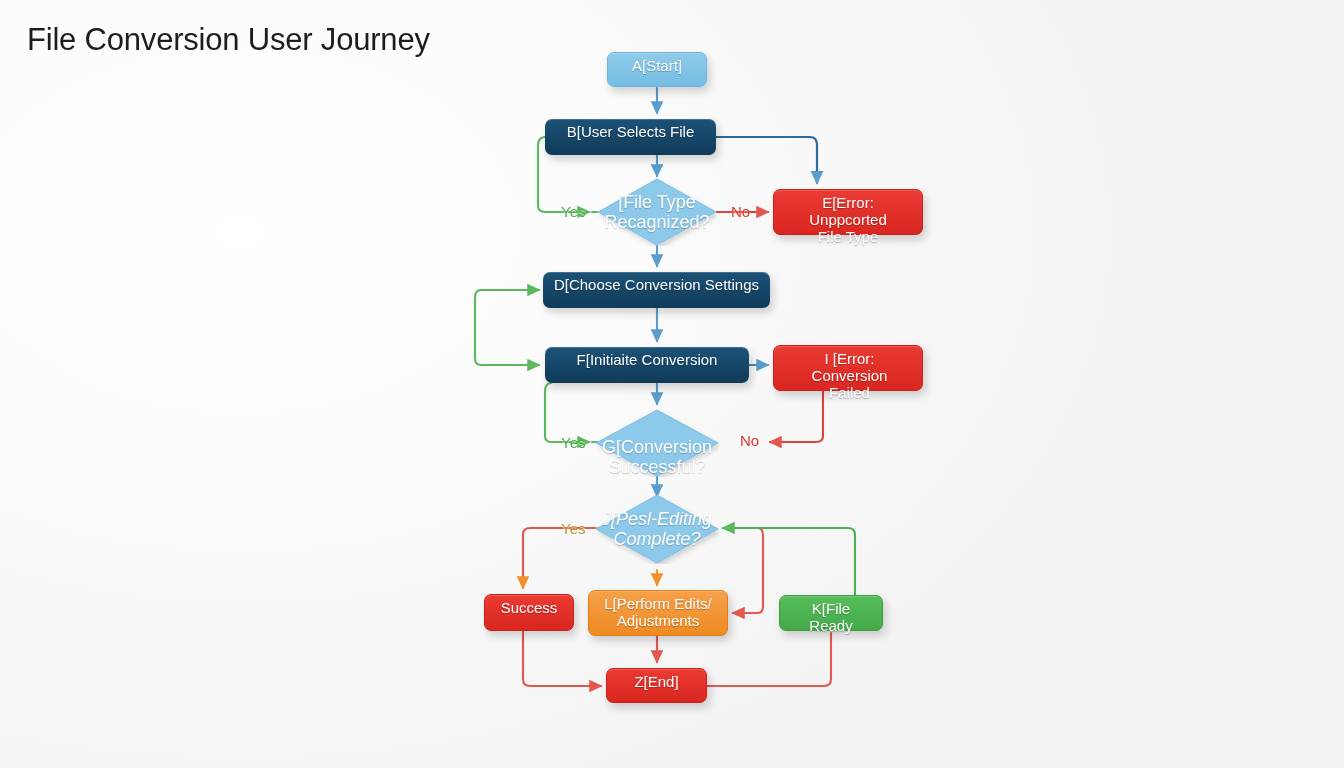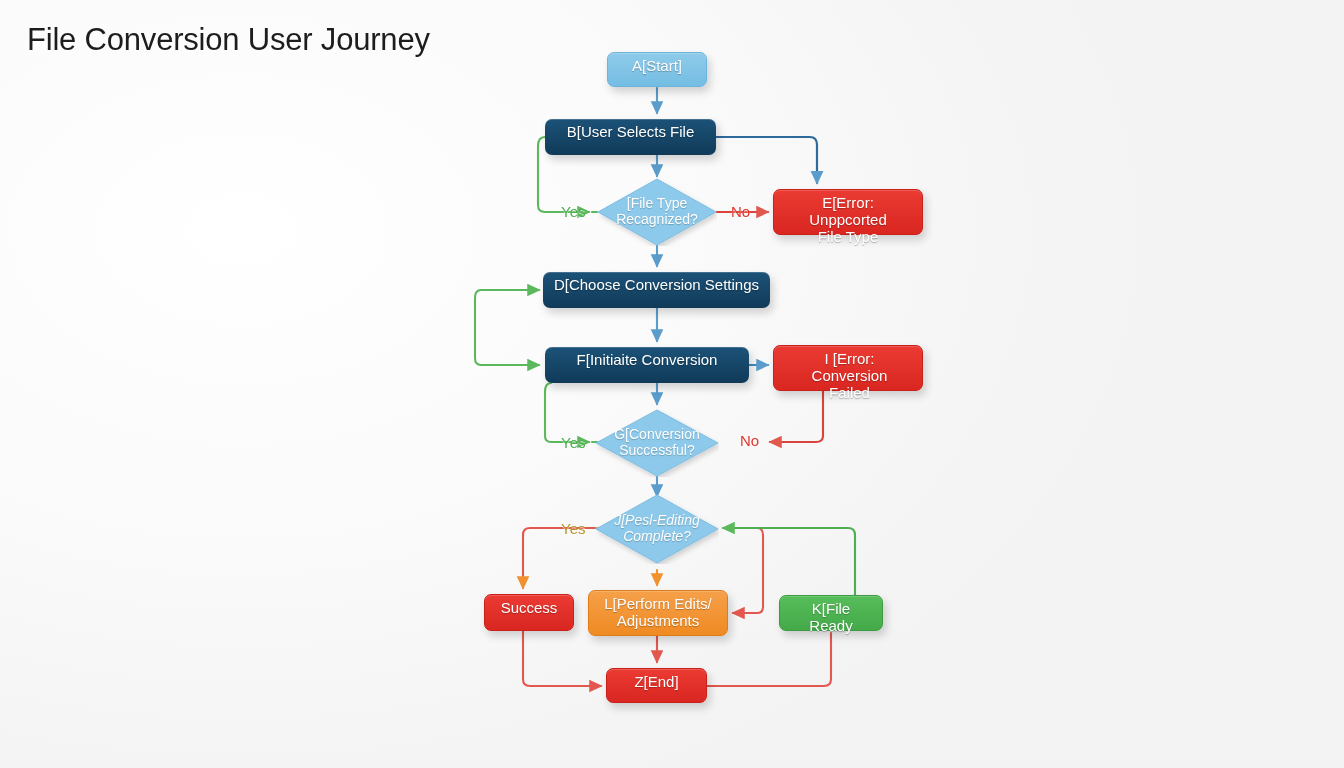--- a/index.html
+++ b/index.html
@@ -82,21 +82,21 @@
   .diamond .dshape {
     position: absolute;
     left: 0; top: 0;
     width: 100%;
     height: 100%;
   }
   .diamond .dlabel {
     position: relative;
     z-index: 2;
     color: #ffffff;
-    font-size: 14px;
+    font-size: 18px;
     line-height: 1.12;
     text-align: center;
     text-shadow: 0 1px 1px rgba(0,0,0,0.22);
     white-space: pre-line;
   }
   .edge-label {
     position: absolute;
     font-size: 15px;
     white-space: nowrap;
     text-shadow: 0 1px 1px rgba(255,255,255,0.8);
@@ -202,21 +202,21 @@
 
   <div class="node process" style="left:545px; top:347px; width:204px; height:36px;">
     <span>F[Initiaite Conversion</span>
   </div>
 
   <div class="node error" style="left:773px; top:345px; width:150px; height:46px;padding-left:13px;">
     <span style="white-space:pre-line;">I [Error: Conversion
 Failed</span>
   </div>
 
-  <div class="diamond" style="left:595px; top:409px; width:124px; height:68px;">
+  <div class="diamond" style="left:595px; top:409px; width:124px; height:68px;align-items:flex-end;">
     <svg class="dshape" viewBox="0 0 124 68">
       <polygon points="62,1 123,34 62,67 1,34" fill="#8dc9ea" stroke="#7dbde2" stroke-width="1" filter="url(#softshadow)"></polygon>
     </svg>
     <span class="dlabel">G[Conversion
 Successful?</span>
   </div>
 
   <div class="diamond" style="left:595px; top:494px; width:124px; height:70px;font-style:italic;">
     <svg class="dshape" viewBox="0 0 124 70">
       <polygon points="62,1 123,35 62,69 1,35" fill="#8dc9ea" stroke="#7dbde2" stroke-width="1" filter="url(#softshadow)"></polygon>

